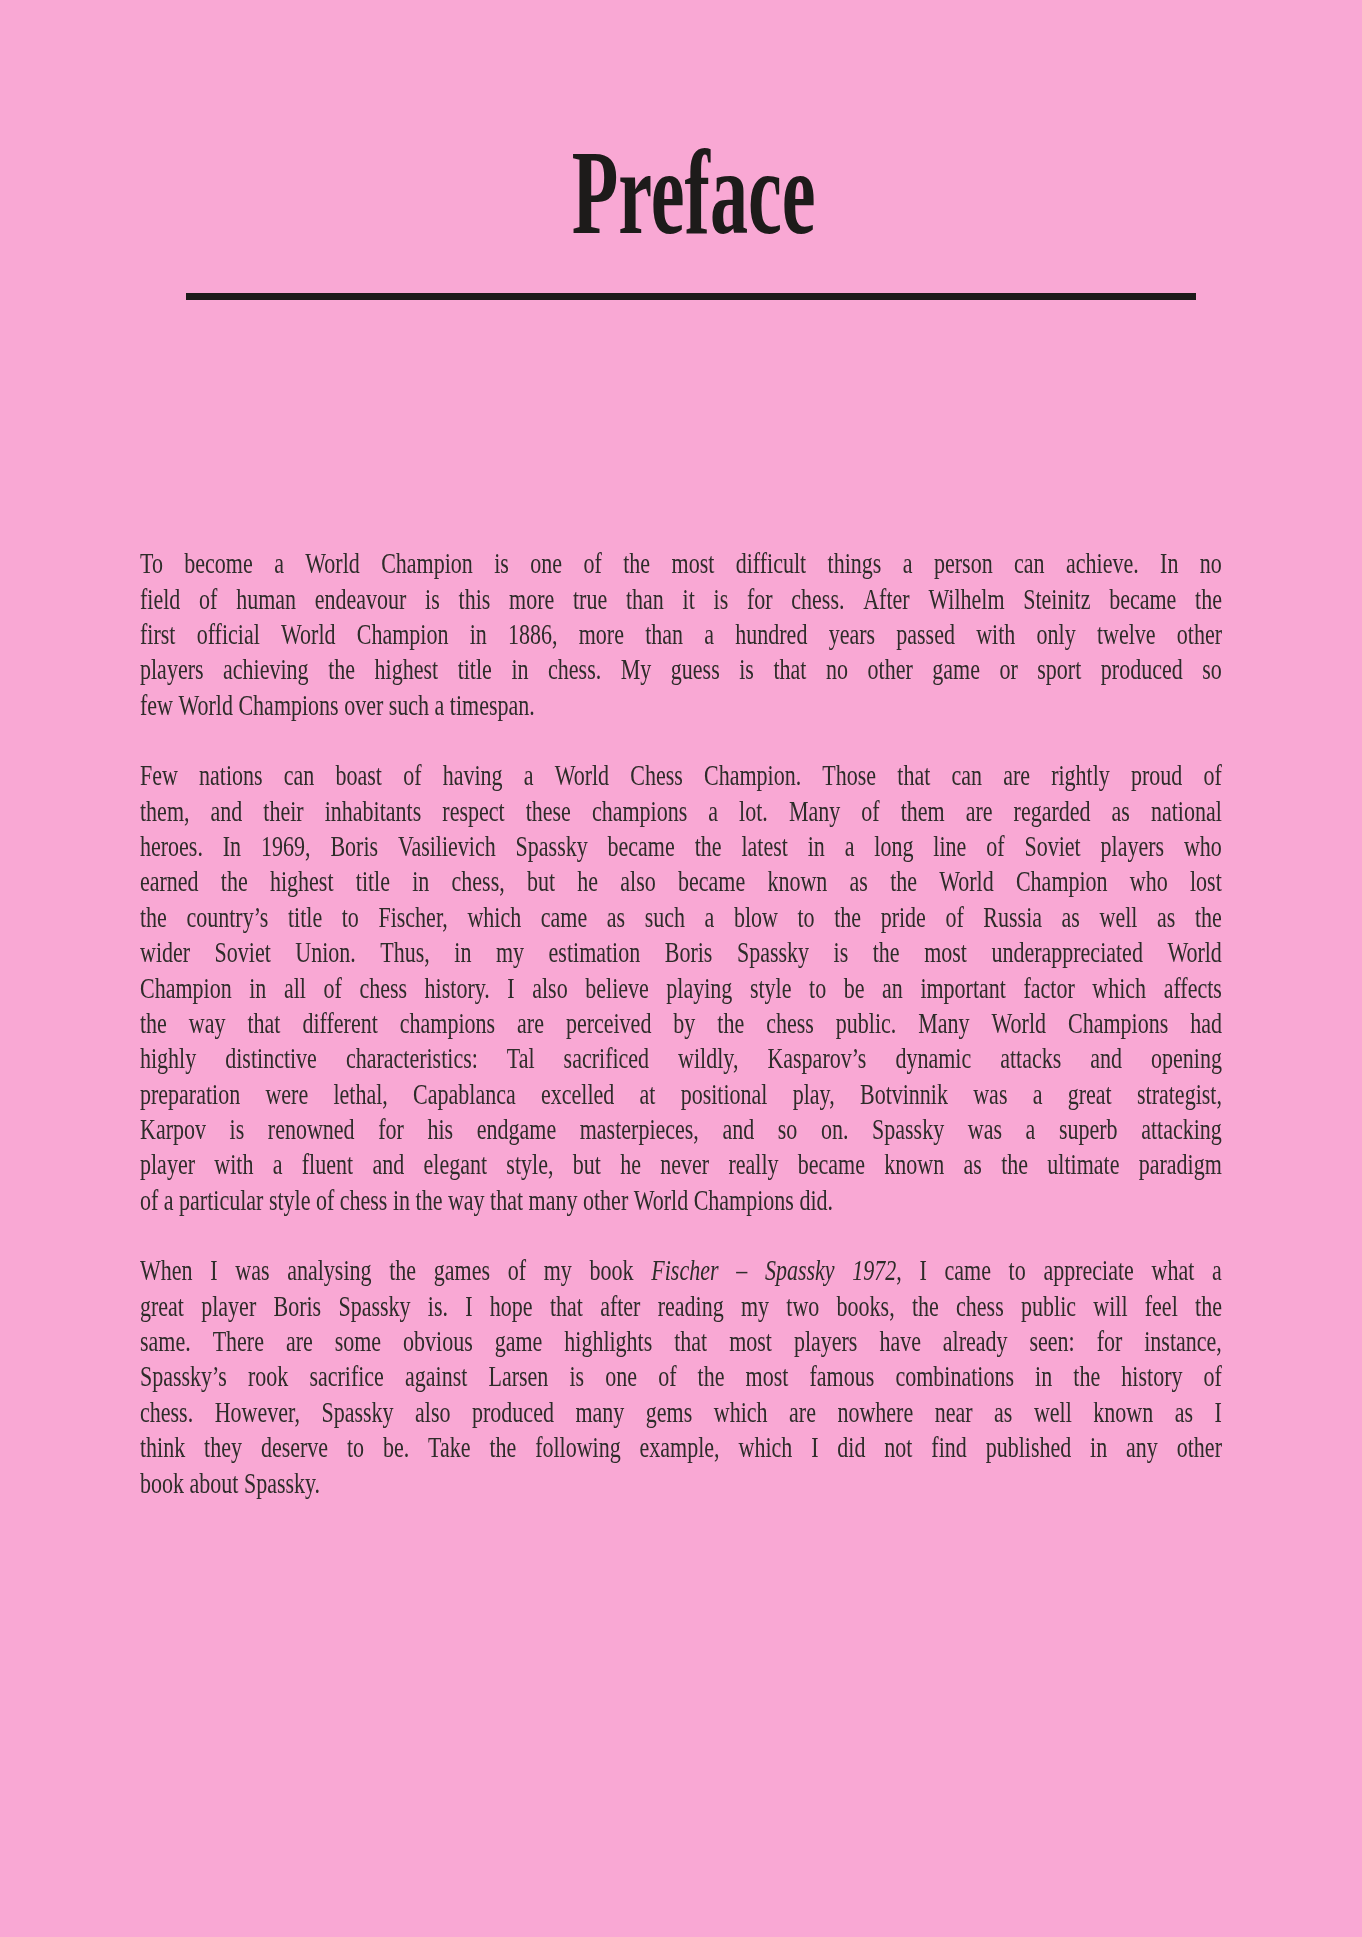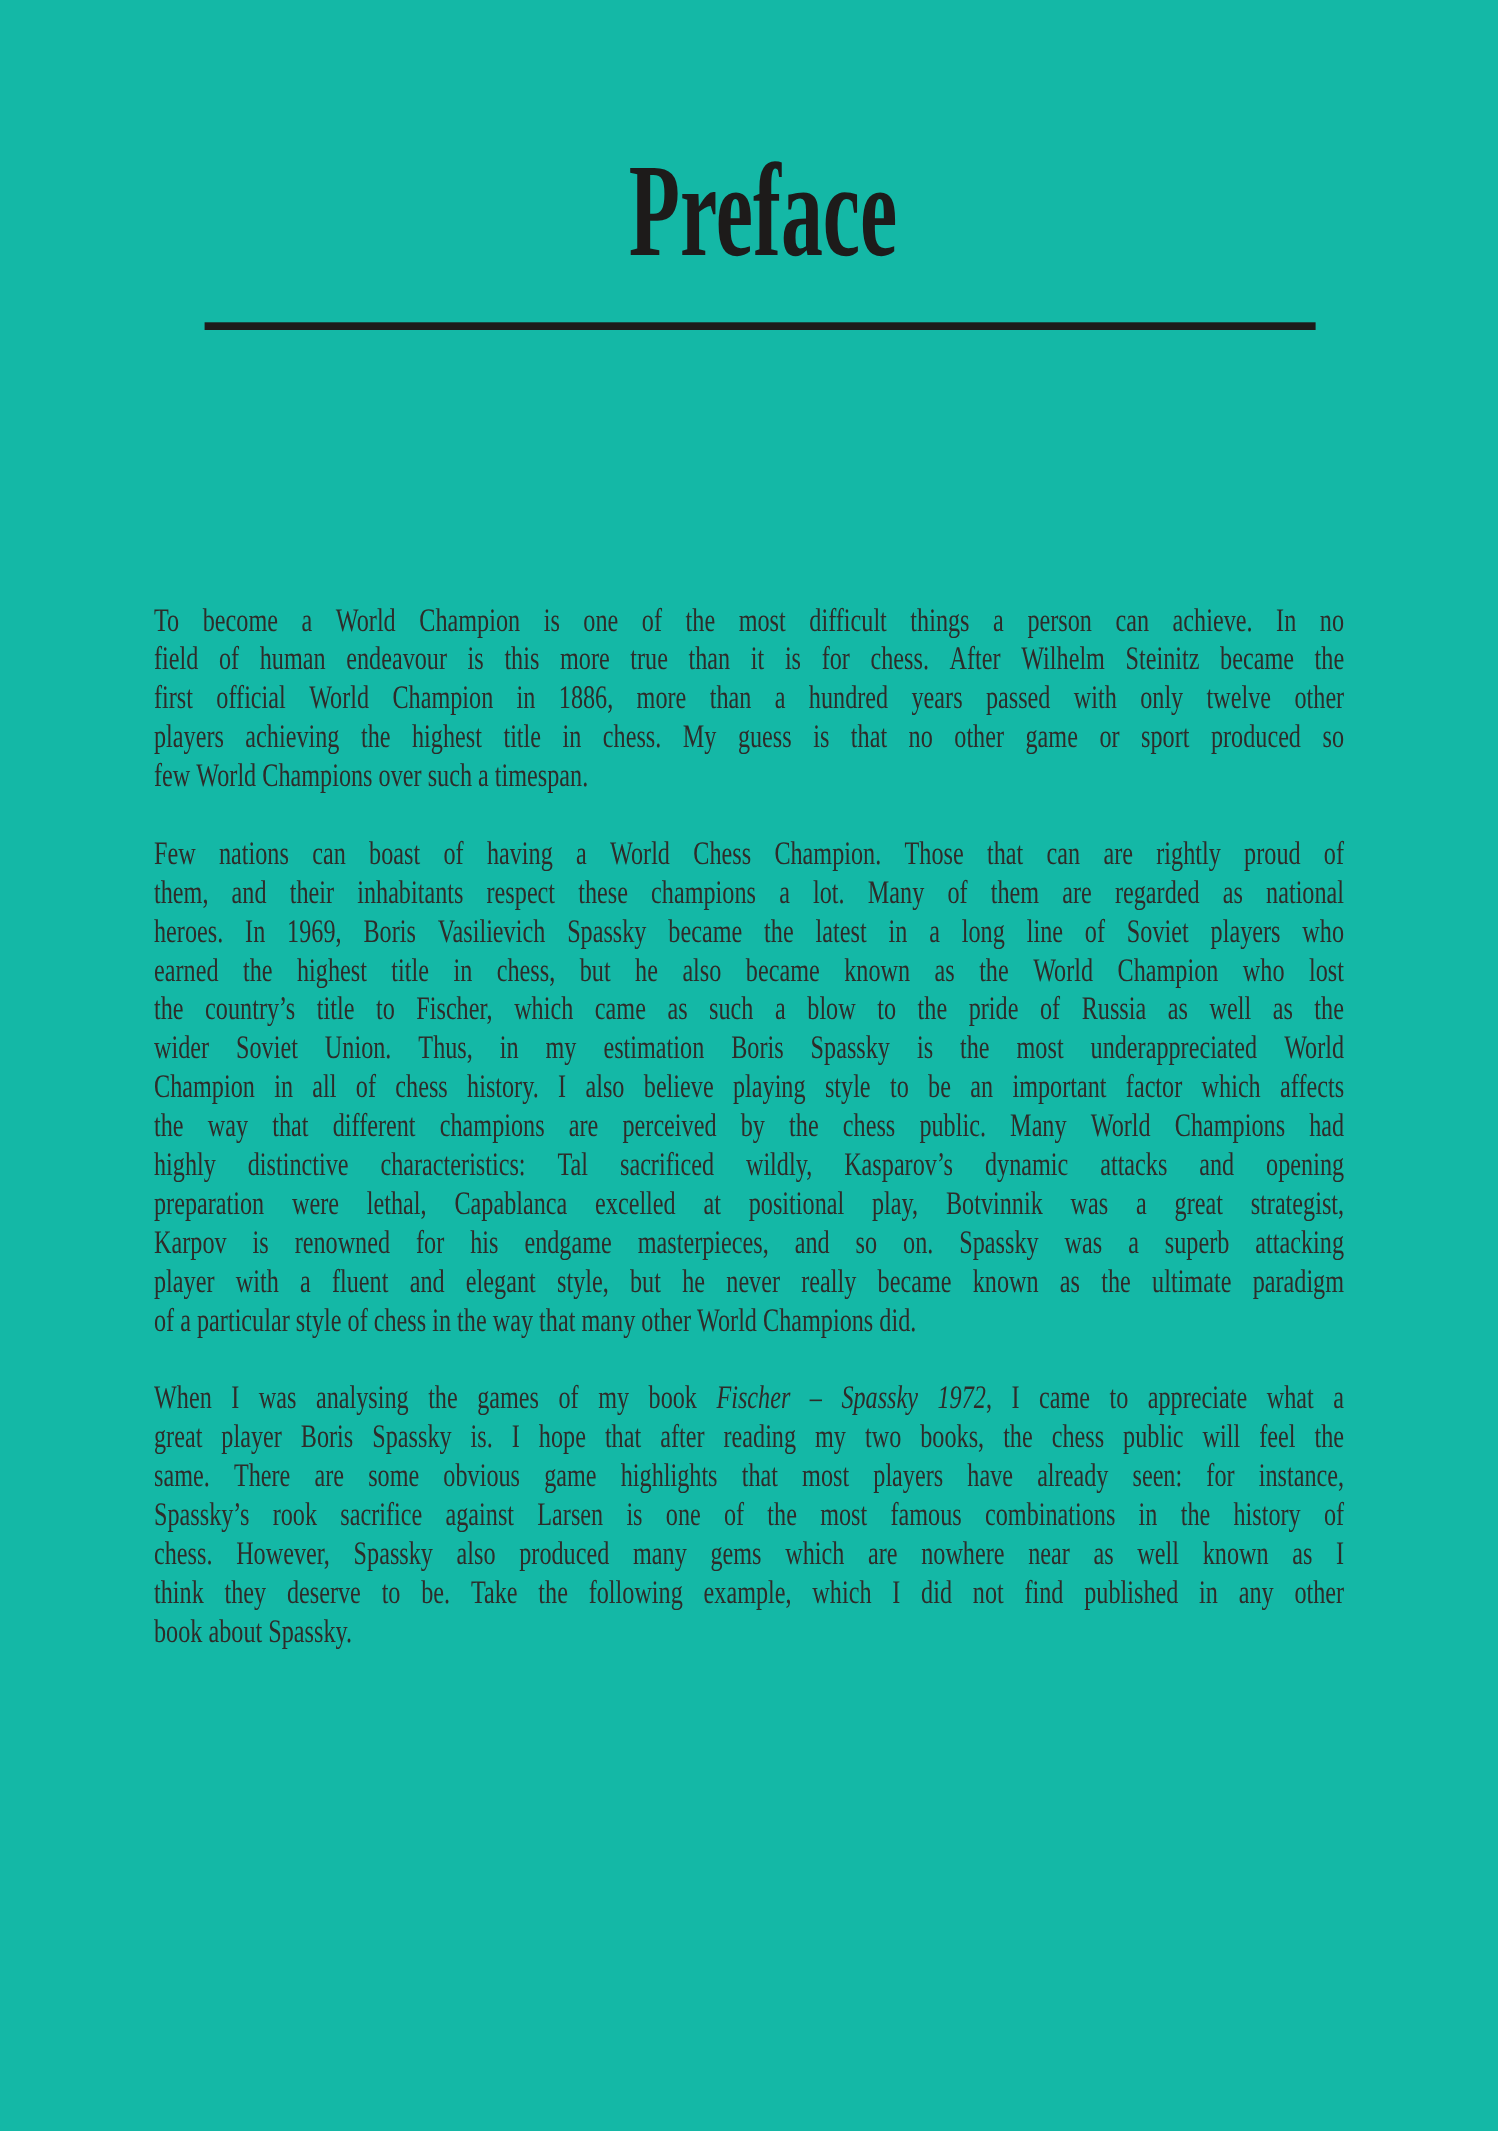--- a/index.html
+++ b/index.html
@@ -4,21 +4,21 @@
 <style>
   html, body {
     margin: 0;
     padding: 0;
     background: #ffffff;
   }
   .page {
     position: relative;
     width: 1362px;
     height: 1937px;
-    background: #14b8a6;
+    background: #f9a8d4;
     overflow: hidden;
     font-family: "Liberation Serif", "DejaVu Serif", serif;
   }
   
   .title {
     position: absolute;
     top: 132px;
     left: 13px;
     width: 1362px;
     text-align: center;

